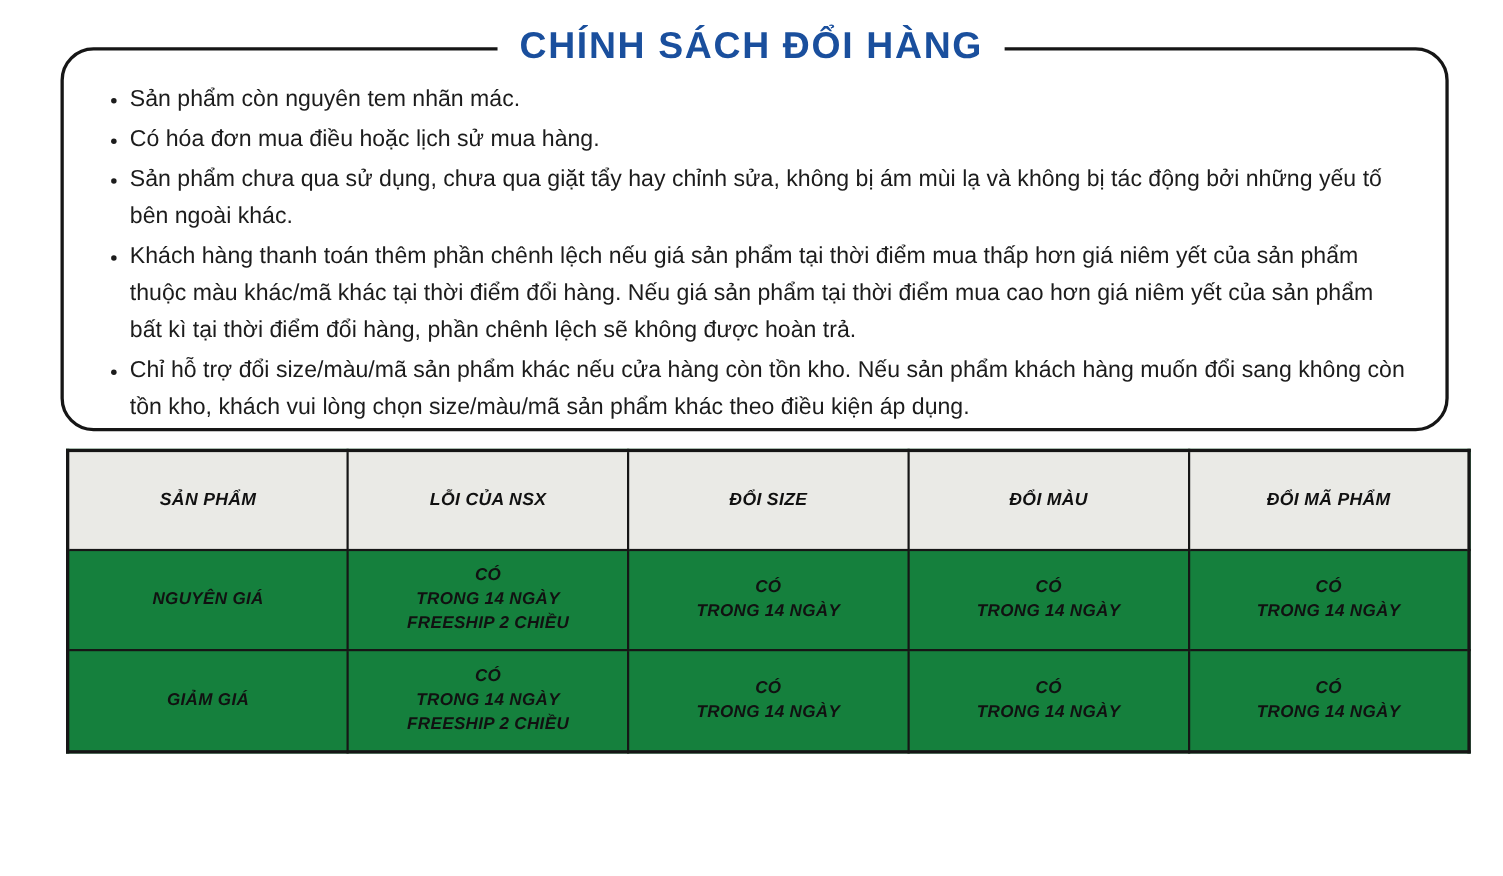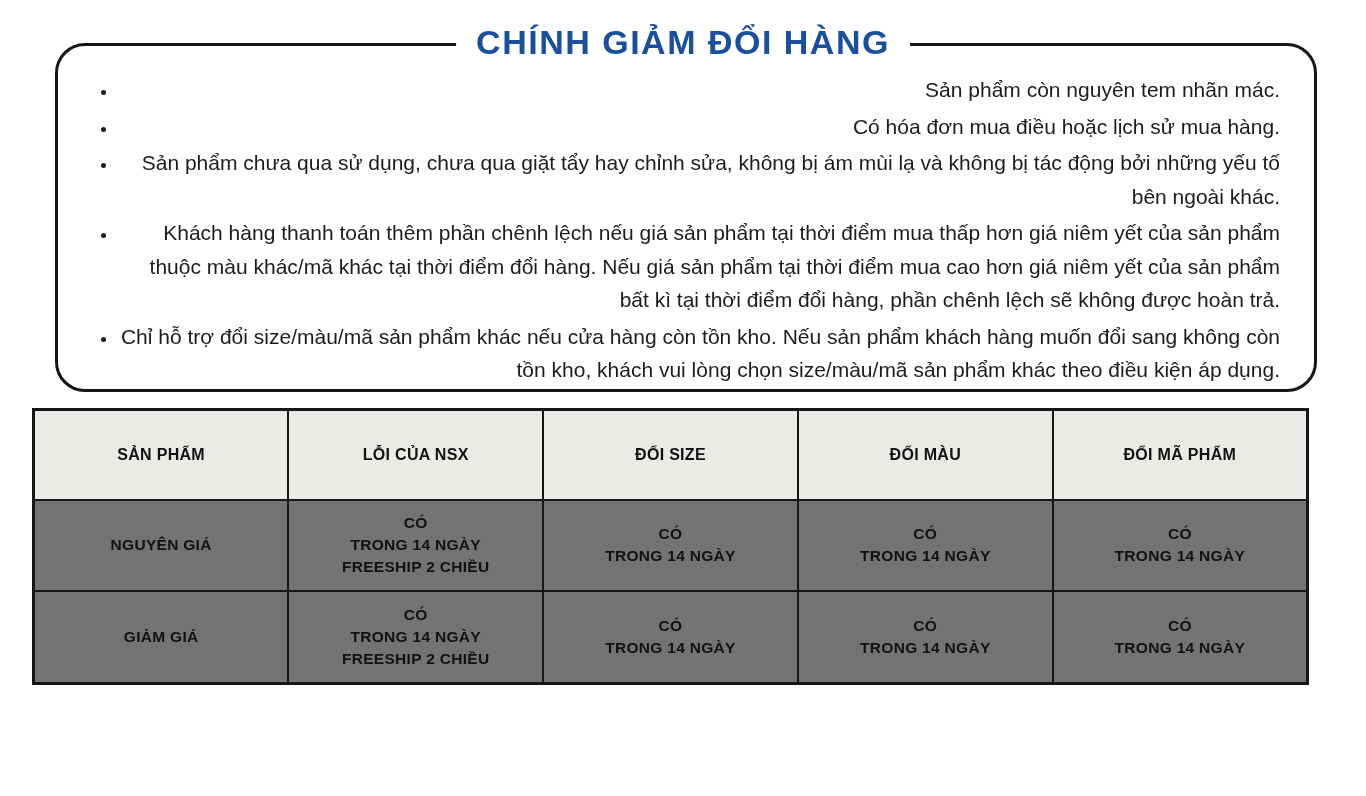--- a/index.html
+++ b/index.html
@@ -42,41 +42,41 @@
     width:1262px;height:349px;
     border:3px solid var(--border-black);
     border-radius:30px;
     background:#ffffff;
     z-index:1;
   }
   .policy-box ul{
     margin:0;
     padding:27px 34px 0 60px;
     list-style:disc;
-    text-align:right;
   }
   .policy-box li{
     font-size:21px;
     line-height:33.5px;
     margin:0 0 3px 0;
     color:var(--text-dark);
   }
   .policy-box li::marker{
     font-size:18px;
   }
 
   
   table.policy-table{
     position:absolute;
-    left:32px;top:408px;
+    left:60px;top:408px;
     width:1277px;
     border-collapse:collapse;
     table-layout:fixed;
-    background:#737373;
+    background:#15803d;
     border:3px solid var(--border-black);
+    font-style:italic;
   }
   .policy-table th,.policy-table td{
     border:2px solid var(--border-black);
     text-align:center;
     vertical-align:middle;
     padding:6px 8px;
     font-weight:bold;
     letter-spacing:0.3px;
   }
   .policy-table thead tr{height:90px;}
@@ -92,21 +92,21 @@
     color:#111111;
   }
   .cell-line{
     display:block;
     line-height:22px;
   }
 </style>
 </head>
 <body>
 
-<div class="page-title">CHÍNH GIẢM ĐỔI HÀNG</div>
+<div class="page-title">CHÍNH SÁCH ĐỔI HÀNG</div>
 
 <div class="policy-box">
   <ul>
     <li>Sản phẩm còn nguyên tem nhãn mác.</li>
     <li>Có hóa đơn mua điều hoặc lịch sử mua hàng.</li>
     <li>Sản phẩm chưa qua sử dụng, chưa qua giặt tẩy hay chỉnh sửa, không bị ám mùi lạ và không bị tác động bởi những yếu tố bên ngoài khác.</li>
     <li>Khách hàng thanh toán thêm phần chênh lệch nếu giá sản phẩm tại thời điểm mua thấp hơn giá niêm yết của sản phẩm thuộc màu khác/mã khác tại thời điểm đổi hàng. Nếu giá sản phẩm tại thời điểm mua cao hơn giá niêm yết của sản phẩm bất kì tại thời điểm đổi hàng, phần chênh lệch sẽ không được hoàn trả.</li>
     <li>Chỉ hỗ trợ đổi size/màu/mã sản phẩm khác nếu cửa hàng còn tồn kho. Nếu sản phẩm khách hàng muốn đổi sang không còn tồn kho, khách vui lòng chọn size/màu/mã sản phẩm khác theo điều kiện áp dụng.</li>
   </ul>
 </div>

